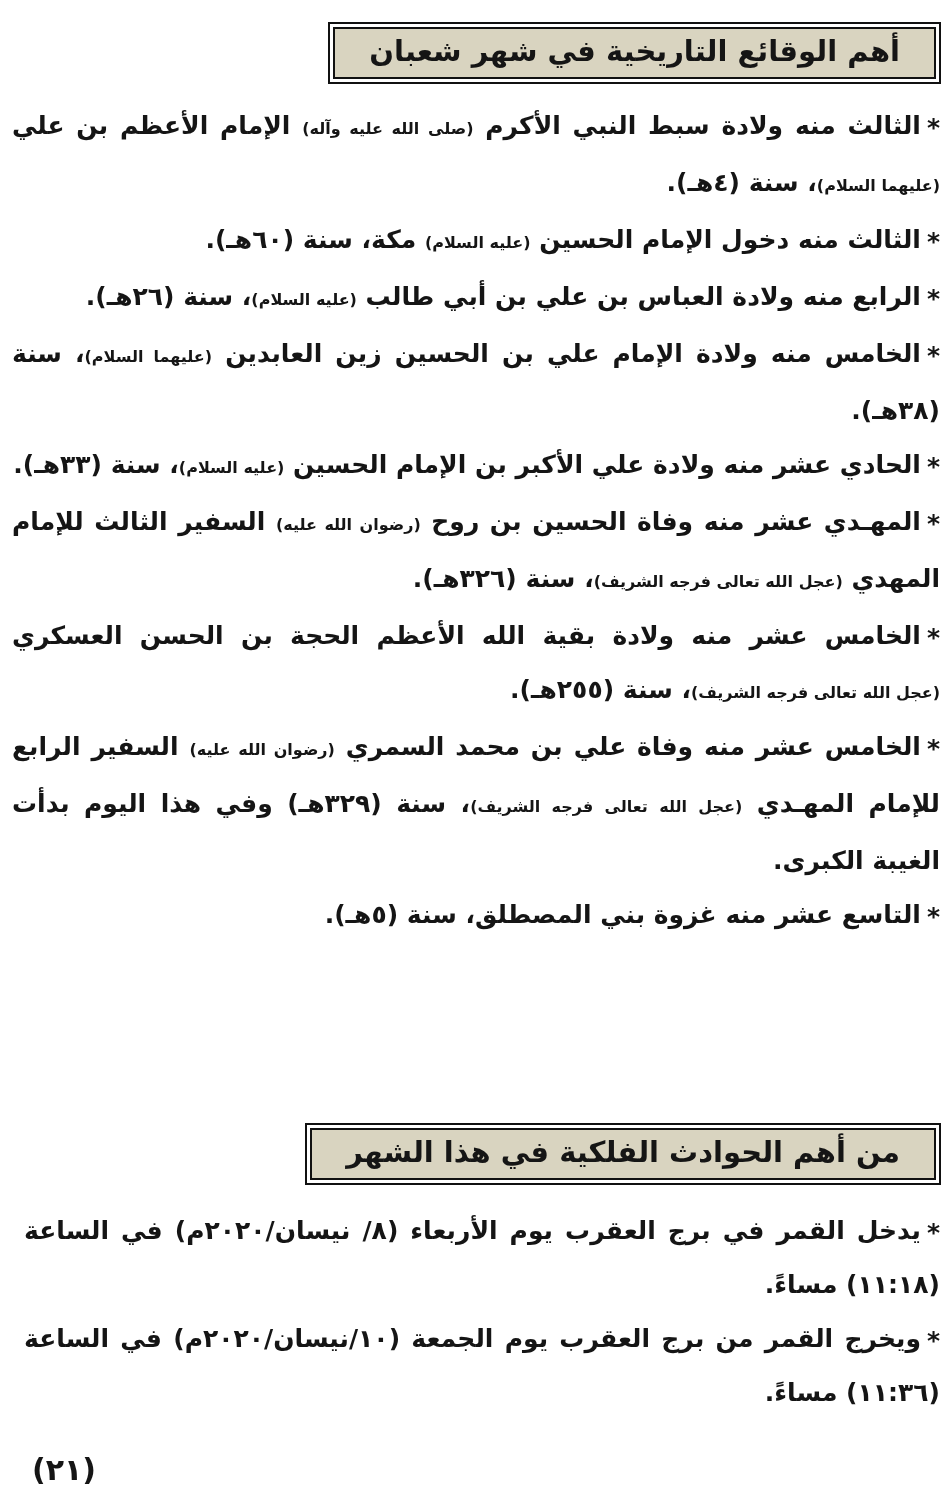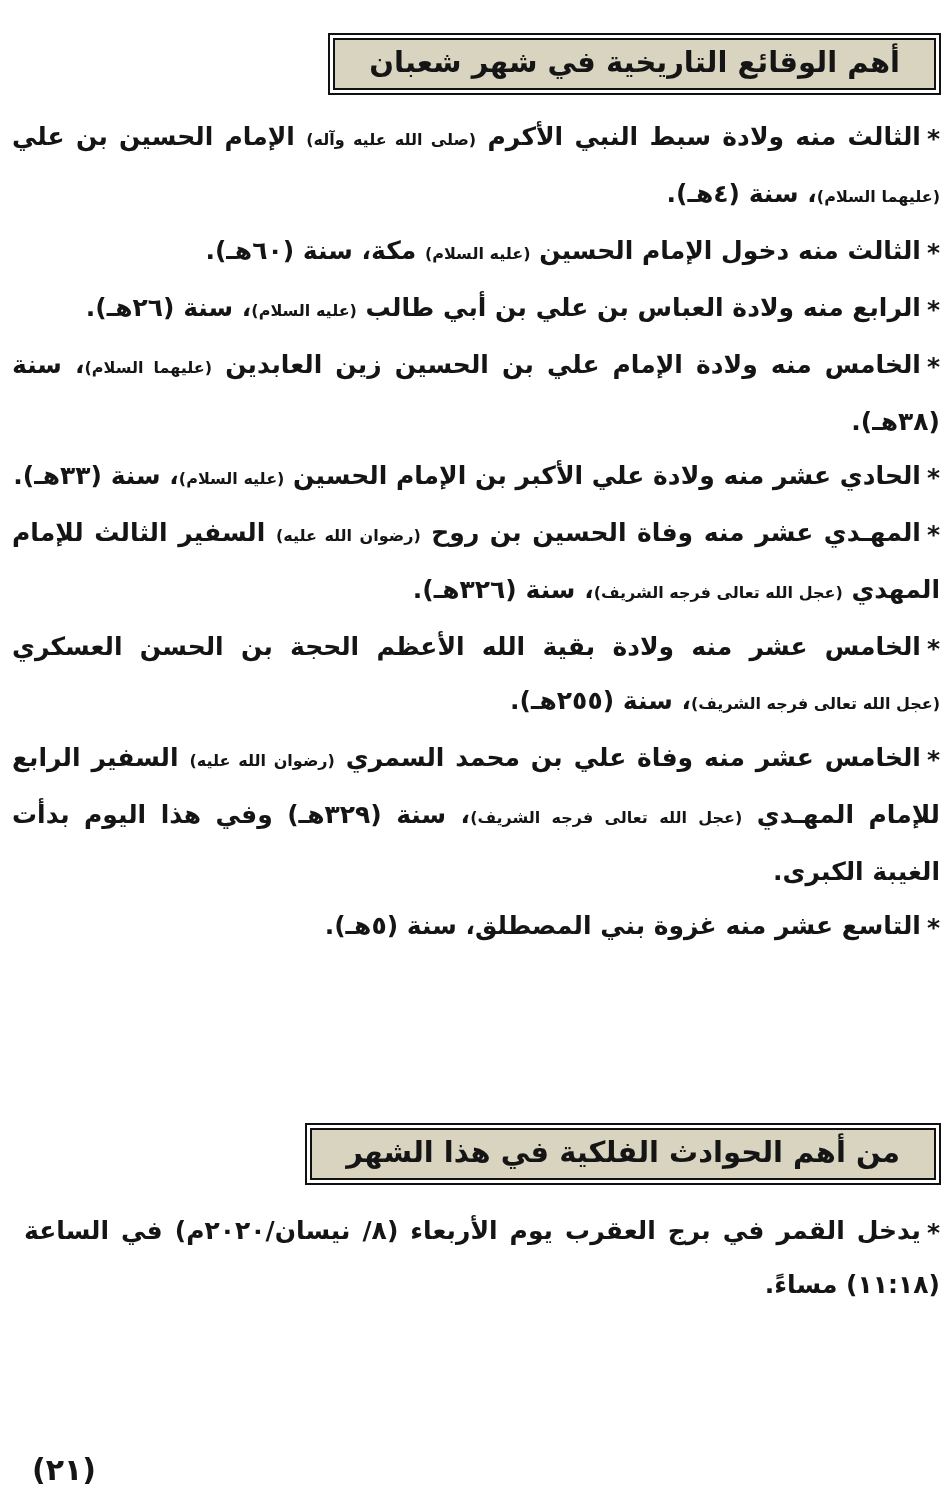--- a/index.html
+++ b/index.html
@@ -13,21 +13,21 @@
     font-family: "DejaVu Sans", sans-serif;
     color: var(--text, #151515);
     direction: rtl;
     position: relative;
     overflow: hidden;
   }
   .page {
     box-sizing: border-box;
     width: 952px;
     height: 1503px;
-    padding: 32px 10px;
+    padding: 21px 10px;
     position: relative;
   }
   
   .section-box {
     width: -moz-fit-content;
     width: fit-content;
     background: var(--box-background, #d9d4c0);
     border: 2px solid var(--border, #111111);
     box-shadow: 0 0 0 3px #ffffff, 0 0 0 5px var(--border, #111111);
     margin: 6px 6px 20px 0;
@@ -84,36 +84,37 @@
 </head>
 <body style="--box-background: #d9d4c0; --border: #111111; --text: #151515;">
 
 <div class="page">
 
   <section class="events-section">
     <div class="section-box">
       <h1 class="section-title">أهم الوقائع التاريخية في شهر شعبان</h1>
     </div>
     <div class="event-list">
-        <p class="item"><span class="bullet">*</span><span class="txt">الثالث منه ولادة سبط النبي الأكرم </span><span class="honorific">(صلى الله عليه وآله)</span><span class="txt"> الإمام الحسين بن علي </span><span class="honorific">(عليهما السلام)</span><span class="txt">، سنة (٤هـ).</span></p>
+        <p class="item"><span class="bullet">*</span><span class="txt">الثالث منه ولادة سبط النبي الأكرم </span><span class="honorific">(صلى الله عليه وآله)</span><span class="txt"> الإمام الأعظم بن علي </span><span class="honorific">(عليهما السلام)</span><span class="txt">، سنة (٤هـ).</span></p>
         <p class="item"><span class="bullet">*</span><span class="txt">الثالث منه دخول الإمام الحسين </span><span class="honorific">(عليه السلام)</span><span class="txt"> مكة، سنة (٦٠هـ).</span></p>
         <p class="item"><span class="bullet">*</span><span class="txt">الرابع منه ولادة العباس بن علي بن أبي طالب </span><span class="honorific">(عليه السلام)</span><span class="txt">، سنة (٢٦هـ).</span></p>
         <p class="item"><span class="bullet">*</span><span class="txt">الخامس منه ولادة الإمام علي بن الحسين زين العابدين </span><span class="honorific">(عليهما السلام)</span><span class="txt">، سنة (٣٨هـ).</span></p>
         <p class="item"><span class="bullet">*</span><span class="txt">الحادي عشر منه ولادة علي الأكبر بن الإمام الحسين </span><span class="honorific">(عليه السلام)</span><span class="txt">، سنة (٣٣هـ).</span></p>
         <p class="item"><span class="bullet">*</span><span class="txt">المهـدي عشر منه وفاة الحسين بن روح </span><span class="honorific">(رضوان الله عليه)</span><span class="txt"> السفير الثالث للإمام المهدي </span><span class="honorific">(عجل الله تعالى فرجه الشريف)</span><span class="txt">، سنة (٣٢٦هـ).</span></p>
         <p class="item"><span class="bullet">*</span><span class="txt">الخامس عشر منه ولادة بقية الله الأعظم الحجة بن الحسن العسكري </span><span class="honorific">(عجل الله تعالى فرجه الشريف)</span><span class="txt">، سنة (٢٥٥هـ).</span></p>
         <p class="item"><span class="bullet">*</span><span class="txt">الخامس عشر منه وفاة علي بن محمد السمري </span><span class="honorific">(رضوان الله عليه)</span><span class="txt"> السفير الرابع للإمام المهـدي </span><span class="honorific">(عجل الله تعالى فرجه الشريف)</span><span class="txt">،  سنة (٣٢٩هـ) وفي هذا اليوم بدأت الغيبة الكبرى.</span></p>
         <p class="item"><span class="bullet">*</span><span class="txt">التاسع عشر منه غزوة بني المصطلق، سنة (٥هـ).</span></p>
       </div>
   </section>
 
   <section class="events-section astro-section">
     <div class="section-box">
       <h1 class="section-title">من أهم الحوادث الفلكية في هذا الشهر</h1>
     </div>
     <div class="event-list">
         <p class="item"><span class="bullet">*</span><span class="txt">يدخل القمر في برج العقرب يوم  الأربعاء (٨/ نيسان/٢٠٢٠م) في الساعة (١١:١٨) مساءً.</span></p>
+        <p class="item"><span class="bullet">*</span><span class="txt">ويخرج القمر من برج العقرب يوم الجمعة (١٠/نيسان/٢٠٢٠م) في الساعة (١١:٣٦) مساءً.</span></p>
       </div>
   </section>
 
   <div class="page-number">(٢١)</div>
 
 </div>
 
 </body></html>

